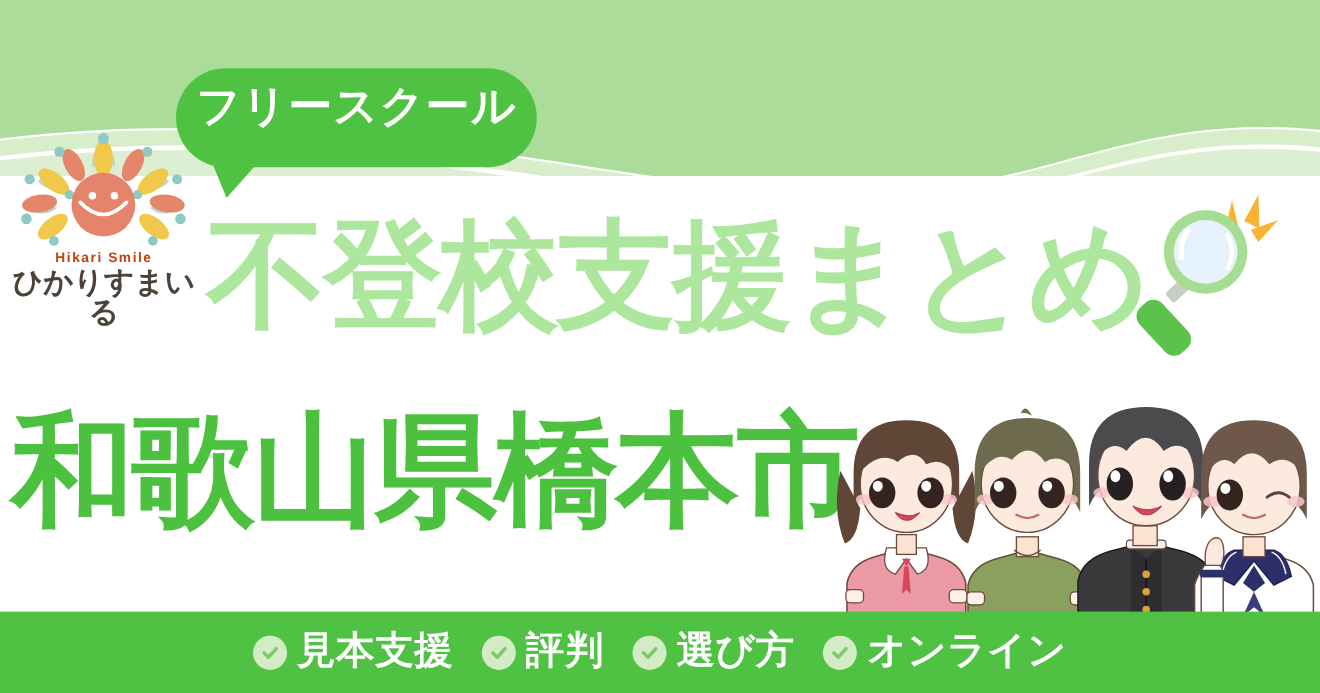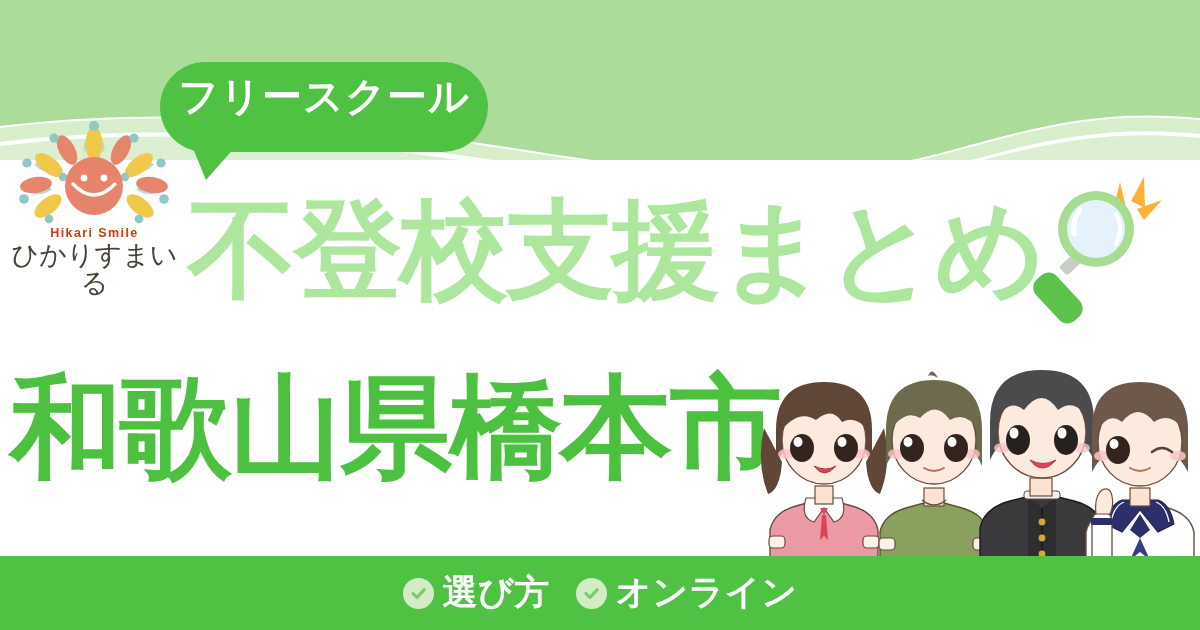--- a/index.html
+++ b/index.html
@@ -26,21 +26,21 @@
   #logo-block {
     position:absolute; left:2px; top:120px; width:185px; height:160px;
     text-align:center;
   }
   #logo-mark { position:relative; width:185px; height:108px; }
   #logo-romaji {
     font-size:12.5px; font-weight:bold; letter-spacing:1.4px;
     color:#c2410c; margin-top:-6px;
   }
   #logo-kana {
-    font-size:27px; font-weight:normal; letter-spacing:0px;
+    font-size:27px; font-weight:bold; letter-spacing:0px;
     color:#4b4239; line-height:1.05; margin-top:1px;
   }
 
   
   #bubble {
     position:absolute; left:160px; top:62px; width:328px; height:90px;
     background:#4fc244; border-radius:45px;
   }
   #bubble-label {
     position:absolute; inset:0;
@@ -298,22 +298,38 @@
       <ellipse cx="42" cy="78" rx="12" ry="14" fill="#342420"></ellipse>
       <ellipse cx="38" cy="72" rx="4.5" ry="5" fill="#ffffff"></ellipse>
 
       <path d="M76 80 Q86 72 96 80" fill="none" stroke="#5a4337" stroke-width="2.6" stroke-linecap="round"></path>
       <path d="M54 96 Q64 102 74 96" fill="none" stroke="#b8715c" stroke-width="2" stroke-linecap="round"></path>
     </g>
   </svg>
 
   <div id="bottom-bar">
 
-
-
+    <div class="tag-item">
+      <span class="tag-check">
+        <svg width="19" height="19" viewBox="0 0 19 19">
+            <path d="M4 9.5 L8 13.5 L15.2 5.6" stroke="#7cc96a" stroke-width="3.1" fill="none" stroke-linecap="round" stroke-linejoin="round"></path>
+          </svg>
+      </span>
+      <span class="tag-label">見本支援</span>
+    </div>
+
+
+    <div class="tag-item">
+      <span class="tag-check">
+        <svg width="19" height="19" viewBox="0 0 19 19">
+            <path d="M4 9.5 L8 13.5 L15.2 5.6" stroke="#7cc96a" stroke-width="3.1" fill="none" stroke-linecap="round" stroke-linejoin="round"></path>
+          </svg>
+      </span>
+      <span class="tag-label">評判</span>
+    </div>
 
     <div class="tag-item">
       <span class="tag-check">
         <svg width="19" height="19" viewBox="0 0 19 19">
             <path d="M4 9.5 L8 13.5 L15.2 5.6" stroke="#7cc96a" stroke-width="3.1" fill="none" stroke-linecap="round" stroke-linejoin="round"></path>
           </svg>
       </span>
       <span class="tag-label">選び方</span>
     </div>
 

